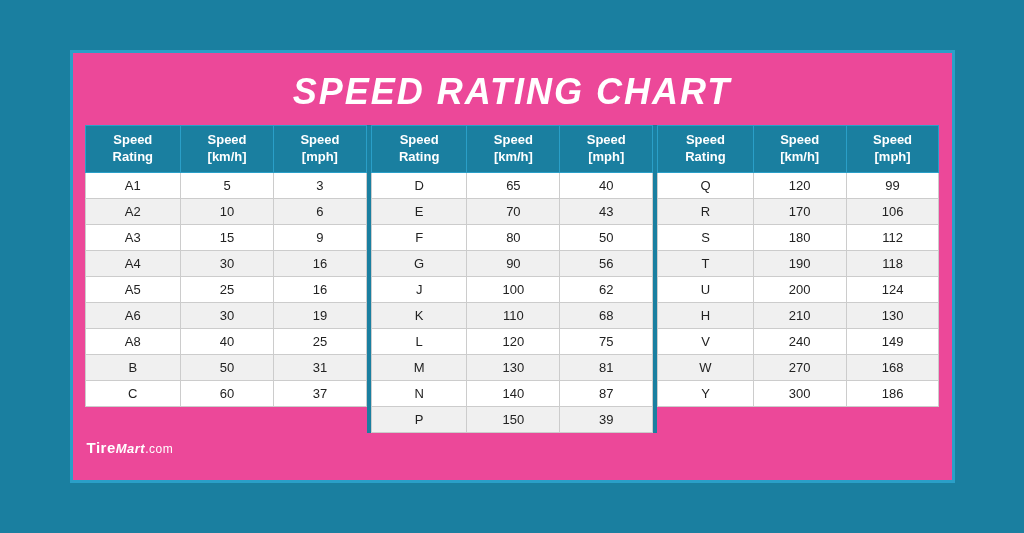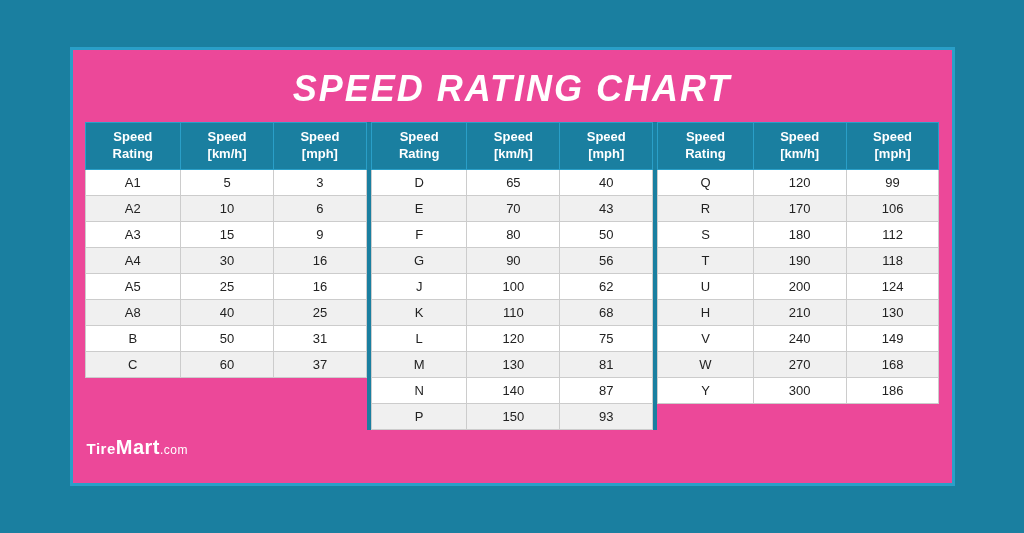--- a/index.html
+++ b/index.html
@@ -89,21 +89,22 @@
       padding-top: 6px;
       padding-left: 2px;
       letter-spacing: 0.5px;
     }
 
     .branding .tire {
       font-size: 15px;
     }
 
     .branding .mart {
-      font-size: 20px;
+      font-style: italic;
+      font-size: 13px;
       font-weight: 900;
     }
 
     .branding .dot-com {
       font-size: 12px;
       font-weight: normal;
     }
   </style>
 </head>
 <body>
@@ -141,20 +142,25 @@
               <td>A4</td>
               <td>30</td>
               <td>16</td>
             </tr>
             <tr>
               <td>A5</td>
               <td>25</td>
               <td>16</td>
             </tr>
             <tr>
+              <td>A6</td>
+              <td>30</td>
+              <td>19</td>
+            </tr>
+            <tr>
               <td>A8</td>
               <td>40</td>
               <td>25</td>
             </tr>
             <tr>
               <td>B</td>
               <td>50</td>
               <td>31</td>
             </tr>
             <tr>
@@ -219,21 +225,21 @@
               <td>81</td>
             </tr>
             <tr>
               <td>N</td>
               <td>140</td>
               <td>87</td>
             </tr>
             <tr>
               <td>P</td>
               <td>150</td>
-              <td>93</td>
+              <td>39</td>
             </tr>
           </tbody>
       </table>
     </div>
 
     <div class="section-divider"></div>
 
     <div class="table-section">
       <table>
         <thead>

